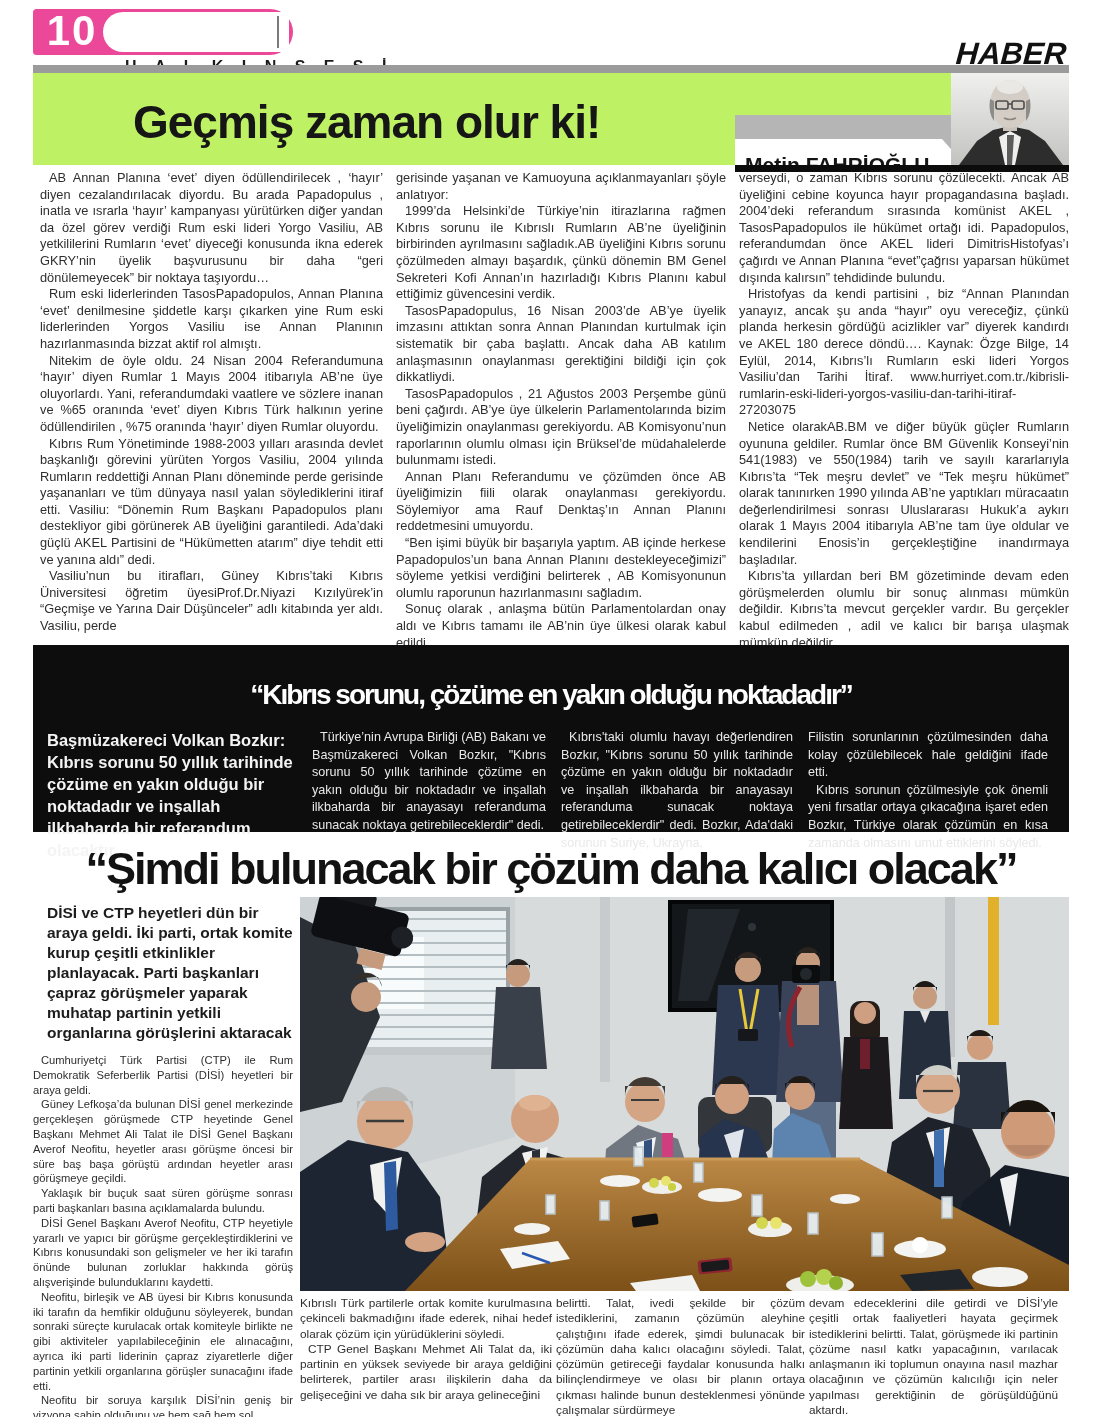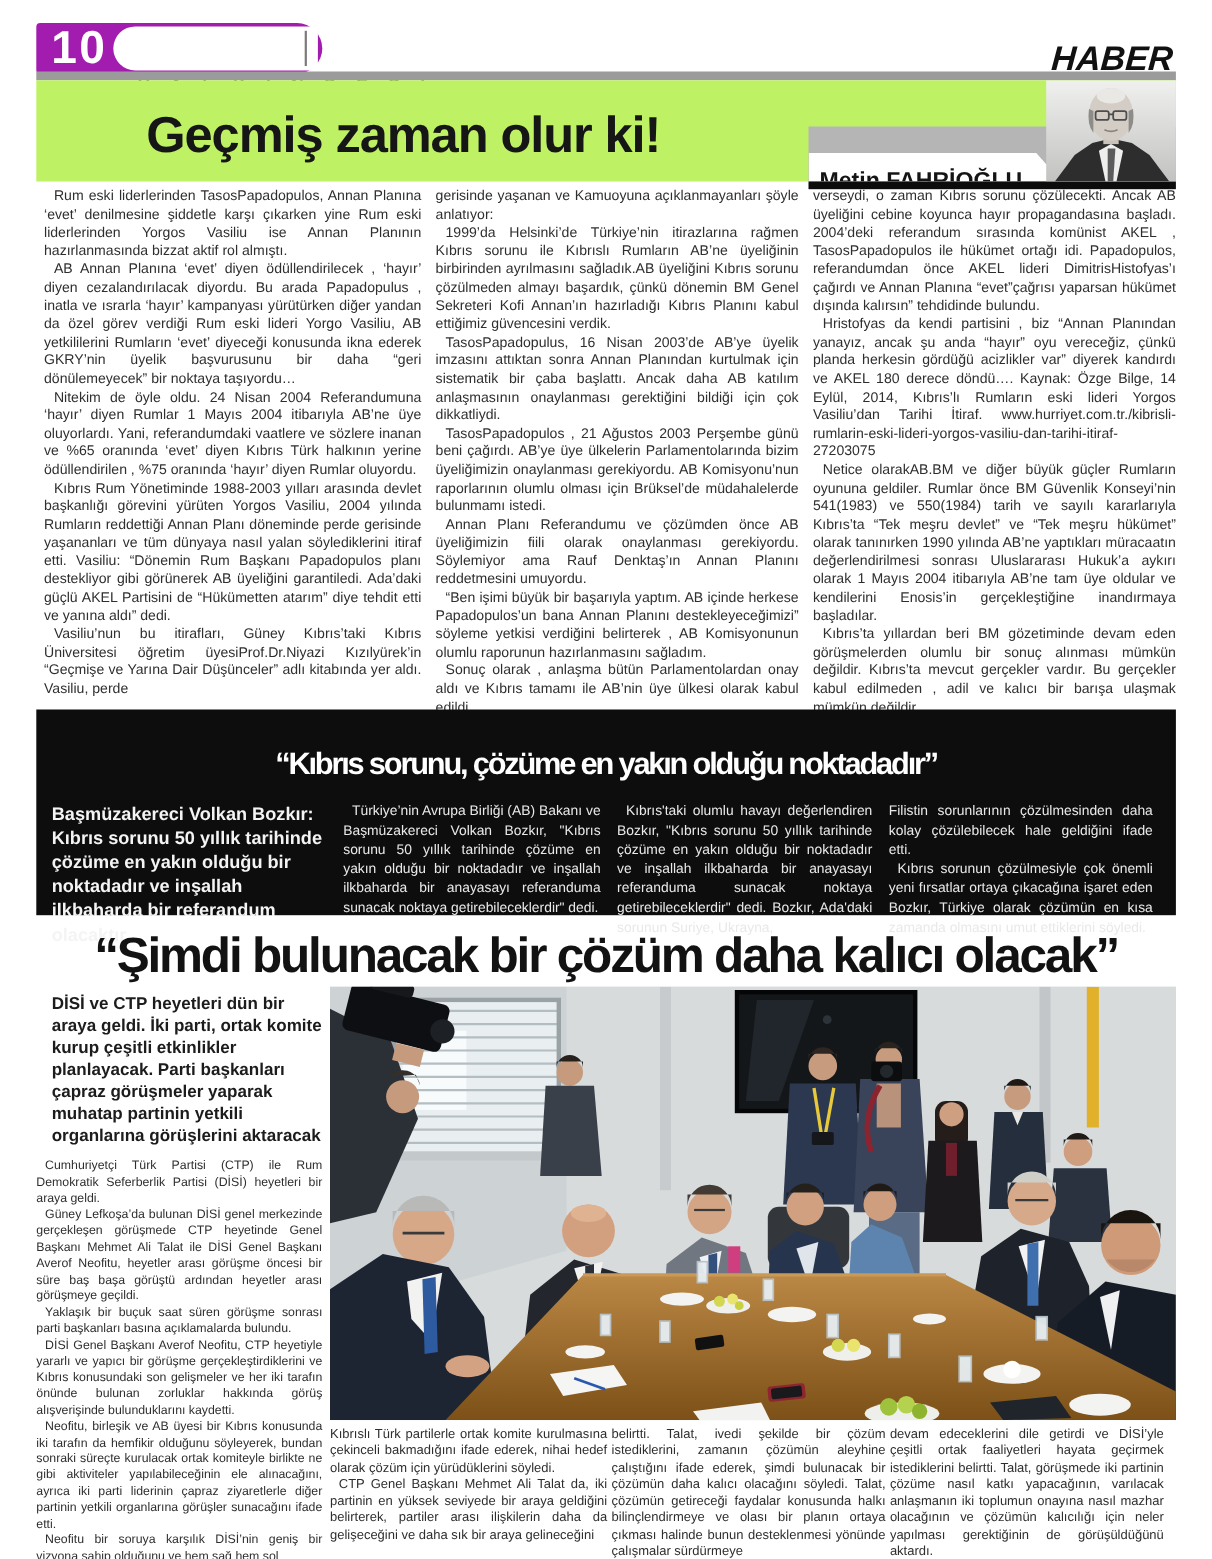--- a/index.html
+++ b/index.html
@@ -1,22 +1,22 @@
 <!DOCTYPE html>
 <html><head>
 <meta charset="utf-8">
 <style>
   * { box-sizing: border-box; margin: 0; padding: 0; }
   html,body { width:1102px; height:1417px; background:#ffffff; overflow:hidden;
     font-family:"Liberation Sans", sans-serif; color:#2c2c2c; }
   .page { position:absolute; left:0; top:0; width:1102px; height:1417px; background:#fff; }
 
   
-  .masthead { position:absolute; left:33px; top:21px; height:46px; width:260px;
-    background:#a21caf; border-radius:4px 26px 26px 4px;padding-left:17px; }
+  .masthead { position:absolute; left:33px; top:9px; height:46px; width:260px;
+    background:#ec4899; border-radius:4px 26px 26px 4px;padding-left:17px; }
   .pagenum { position:absolute; left:8px; top:-2px; width:62px; text-align:center;
     font-size:42px; font-weight:700; color:#ffffff; letter-spacing:2px; }
   .mast-label { position:absolute; left:70px; top:3px; right:4px; bottom:3px; background:#ffffff;
     border-radius:22px 2px 2px 22px; padding:4px 14px 0 22px; }
   .mast-title { font-size:16px; font-weight:800; letter-spacing:7px; color:#1a1a1a; white-space:nowrap;margin-top:42px; }
   .mast-date { font-size:12.5px; font-weight:700; color:#222; margin-top:1px; letter-spacing:.5px; }
   .mast-divider { position:absolute; right:10px; top:4px; bottom:4px; width:2px; background:#7a7a7a; }
   .section-label { position:absolute; right:36px; top:36px; font-size:31px; font-weight:900;
     font-style:italic; letter-spacing:0px; color:#111; transform:skewX(-4deg); }
   .gray-band { position:absolute; left:33px; top:65px; width:1036px; height:8px; background:#9b9b9b; }
@@ -115,22 +115,22 @@
         <rect x="45" y="28" width="12" height="8" rx="2" fill="none" stroke="#4d4d4d" stroke-width="1.6"></rect>
         <rect x="61" y="28" width="12" height="8" rx="2" fill="none" stroke="#4d4d4d" stroke-width="1.6"></rect>
         <line x1="57" y1="31" x2="61" y2="31" stroke="#4d4d4d" stroke-width="1.6"></line>
         <path d="M53,45 q6,3 12,0" fill="none" stroke="#8a8480" stroke-width="1.6"></path>
       </svg>
     </div>
   </div>
 
   <div class="a1-cols">
     <div class="a1-col c1">
+      <p>AB  Annan Planına  ‘evet’ diyen ödüllendirilecek , ‘hayır’ diyen cezalandırılacak diyordu.  Bu arada Papadopulus , inatla ve ısrarla  ‘hayır’ kampanyası yürütürken diğer yandan da özel görev verdiği Rum eski lideri Yorgo Vasiliu, AB yetkililerini  Rumların ‘evet’  diyeceği konusunda ikna ederek GKRY’nin  üyelik başvurusunu  bir daha  “geri dönülemeyecek” bir noktaya taşıyordu…</p>
       <p>Rum eski liderlerinden TasosPapadopulos, Annan Planına ‘evet’ denilmesine şiddetle  karşı çıkarken  yine Rum eski liderlerinden  Yorgos Vasiliu ise  Annan Planının hazırlanmasında bizzat aktif rol almıştı.</p>
-      <p>AB  Annan Planına  ‘evet’ diyen ödüllendirilecek , ‘hayır’ diyen cezalandırılacak diyordu.  Bu arada Papadopulus , inatla ve ısrarla  ‘hayır’ kampanyası yürütürken diğer yandan da özel görev verdiği Rum eski lideri Yorgo Vasiliu, AB yetkililerini  Rumların ‘evet’  diyeceği konusunda ikna ederek GKRY’nin  üyelik başvurusunu  bir daha  “geri dönülemeyecek” bir noktaya taşıyordu…</p>
       <p>Nitekim de öyle oldu. 24 Nisan 2004 Referandumuna ‘hayır’ diyen Rumlar 1 Mayıs 2004 itibarıyla  AB’ne  üye oluyorlardı. Yani, referandumdaki vaatlere ve sözlere inanan ve %65 oranında ‘evet’ diyen  Kıbrıs Türk halkının  yerine ödüllendirilen ,   %75 oranında ‘hayır’ diyen Rumlar oluyordu.</p>
       <p>Kıbrıs Rum Yönetiminde  1988-2003    yılları arasında devlet başkanlığı görevini yürüten Yorgos  Vasiliu, 2004 yılında  Rumların reddettiği Annan Planı döneminde perde gerisinde  yaşananları ve tüm dünyaya  nasıl yalan söylediklerini itiraf etti. Vasiliu: “Dönemin Rum Başkanı Papadopulos planı destekliyor gibi görünerek AB  üyeliğini garantiledi. Ada’daki güçlü AKEL Partisini de “Hükümetten atarım” diye tehdit etti ve yanına aldı”  dedi.</p>
       <p>Vasiliu’nun bu itirafları, Güney Kıbrıs’taki Kıbrıs Üniversitesi öğretim üyesiProf.Dr.Niyazi Kızılyürek’in “Geçmişe ve Yarına Dair Düşünceler” adlı kitabında  yer aldı. Vasiliu, perde</p>
     </div>
     <div class="a1-col c2">
       <p class="cont">gerisinde yaşanan ve Kamuoyuna açıklanmayanları şöyle anlatıyor:</p>
       <p>1999’da Helsinki’de Türkiye’nin itirazlarına rağmen Kıbrıs sorunu ile Kıbrıslı Rumların AB’ne üyeliğinin birbirinden ayrılmasını sağladık.AB üyeliğini Kıbrıs sorunu çözülmeden almayı başardık, çünkü dönemin BM Genel Sekreteri Kofi Annan’ın hazırladığı Kıbrıs Planını kabul ettiğimiz güvencesini verdik.</p>
       <p>TasosPapadopulus, 16 Nisan 2003’de AB’ye üyelik imzasını attıktan sonra Annan Planından kurtulmak için sistematik bir çaba başlattı. Ancak daha AB katılım anlaşmasının onaylanması gerektiğini bildiği için çok dikkatliydi.</p>
       <p>TasosPapadopulos , 21 Ağustos 2003 Perşembe günü beni çağırdı. AB’ye üye ülkelerin Parlamentolarında bizim üyeliğimizin onaylanması gerekiyordu. AB Komisyonu’nun raporlarının olumlu olması için Brüksel’de müdahalelerde bulunmamı istedi.</p>
       <p>Annan Planı Referandumu ve çözümden önce AB üyeliğimizin fiili olarak onaylanması gerekiyordu. Söylemiyor ama Rauf Denktaş’ın Annan Planını reddetmesini umuyordu.</p>

